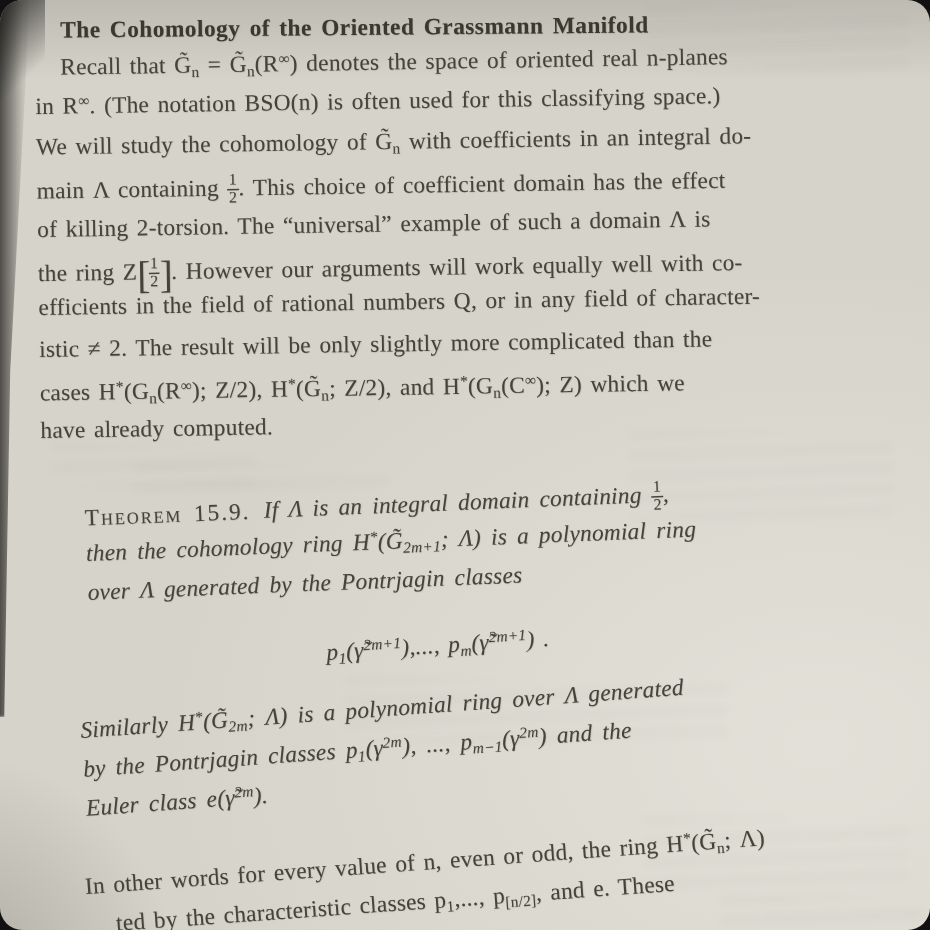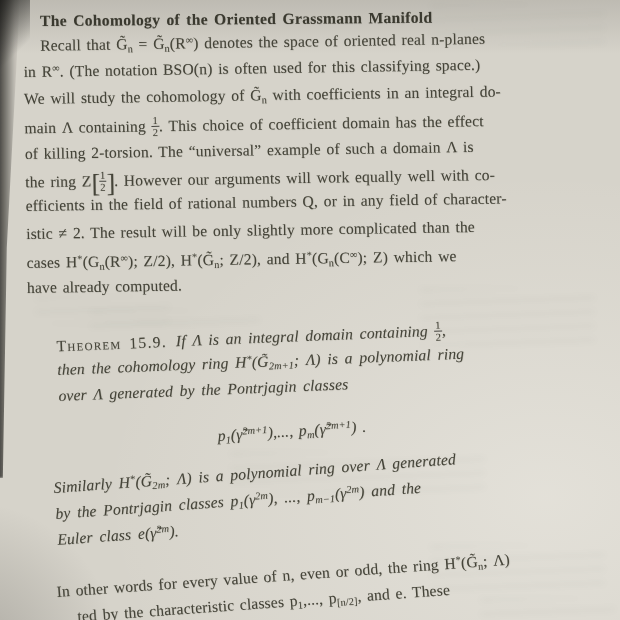--- a/index.html
+++ b/index.html
@@ -3,20 +3,21 @@
 <meta charset="utf-8">
 <style>
   :root { --paper:#d6d3ca; --ink:#454439; }
   html,body{margin:0;padding:0;}
   body{width:620px;height:620px;overflow:hidden;background:#111;}
   .page{
     position:absolute; inset:0; width:620px; height:620px; overflow:hidden;
     background:var(--paper);
     font-family:"Liberation Serif","DejaVu Serif",serif;
     color:var(--ink);
+    border-radius:15px;
   }
   
   .topshade{position:absolute;left:0;top:0;right:0;height:54px;
     background:linear-gradient(to bottom, rgba(104,101,95,0.22), rgba(104,101,95,0) 100%);}
   .sheen{position:absolute;inset:0;
     background:radial-gradient(130% 95% at 88% 80%, rgba(248,246,240,0.38), rgba(248,246,240,0) 55%);}
   .corner-bl{position:absolute;left:-30px;bottom:-40px;width:170px;height:180px;
     background:radial-gradient(ellipse at 0% 100%, rgba(70,68,64,0.30), rgba(70,68,64,0) 62%);}
   .spine{position:absolute;left:-2px;top:-2px;width:22px;height:480px;filter:blur(1px);
     background:linear-gradient(to right, rgba(42,41,38,0.88) 0%, rgba(70,68,64,0.55) 42%, rgba(122,120,113,0.25) 74%, rgba(122,120,113,0) 100%);

